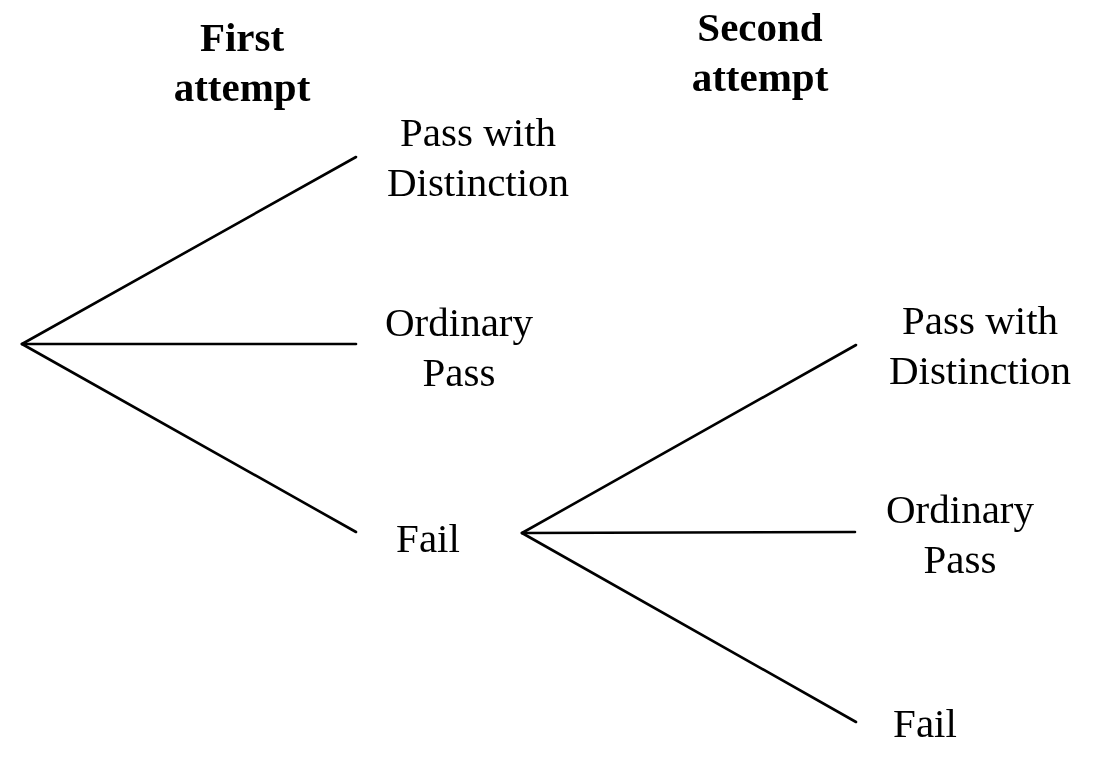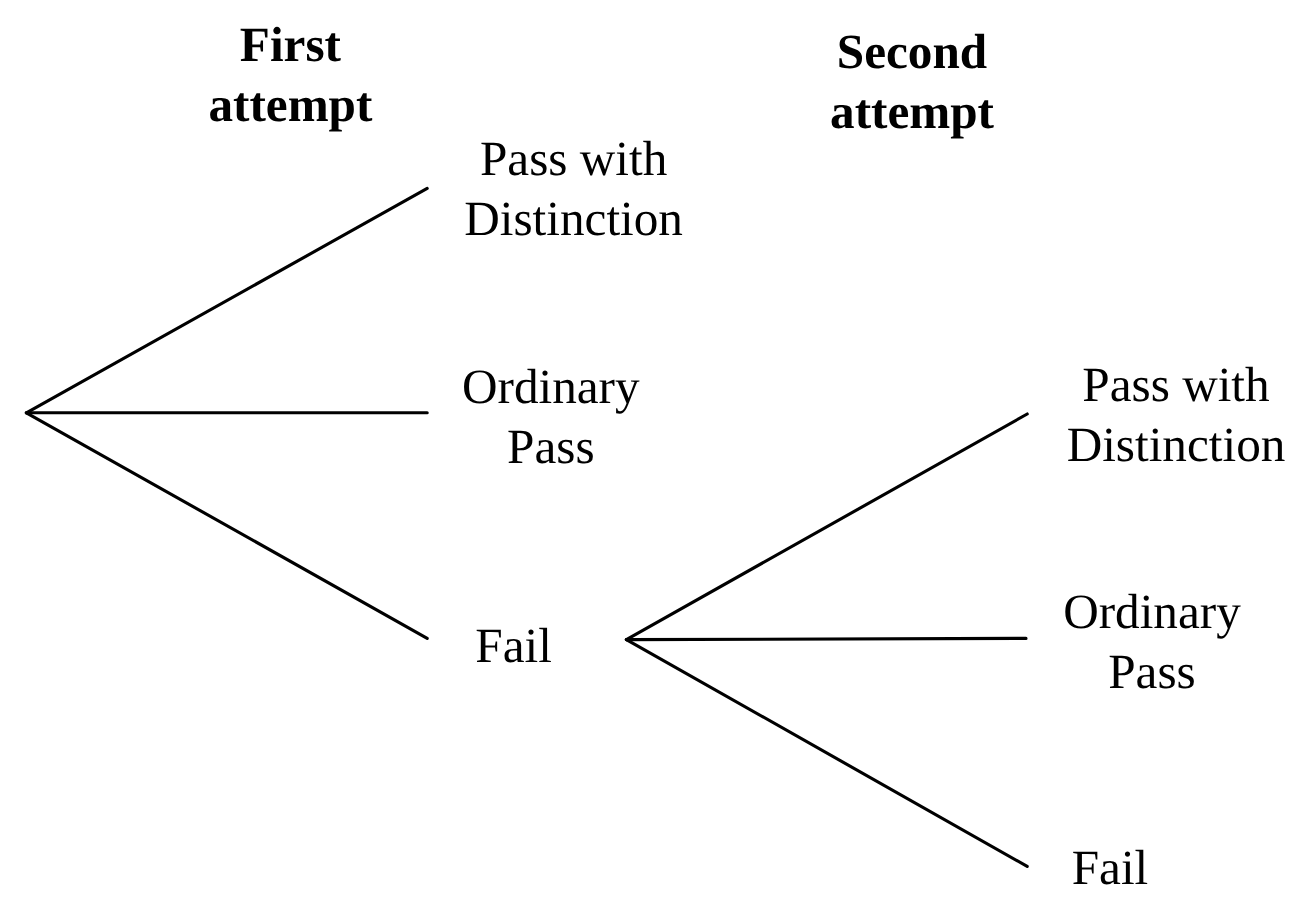--- a/index.html
+++ b/index.html
@@ -54,21 +54,21 @@
     <line x1="522" y1="533" x2="856" y2="345" stroke="#000000"></line>
     <line x1="522" y1="533" x2="855" y2="532" stroke="#000000"></line>
     <line x1="522" y1="533" x2="856" y2="722" stroke="#000000"></line>
   </svg>
 
   <div class="label header" style="left:242px; top:62px;">
     <div>First</div>
     <div>attempt</div>
   </div>
 
-  <div class="label header" style="left:760px; top:68px;">
+  <div class="label header" style="left:760px; top:52px;">
     <div>Second</div>
     <div>attempt</div>
   </div>
 
   <div class="label" style="left:478px; top:157px;">
     <div>Pass with</div>
     <div>Distinction</div>
   </div>
 
   <div class="label" style="left:459px; top:347px;">

